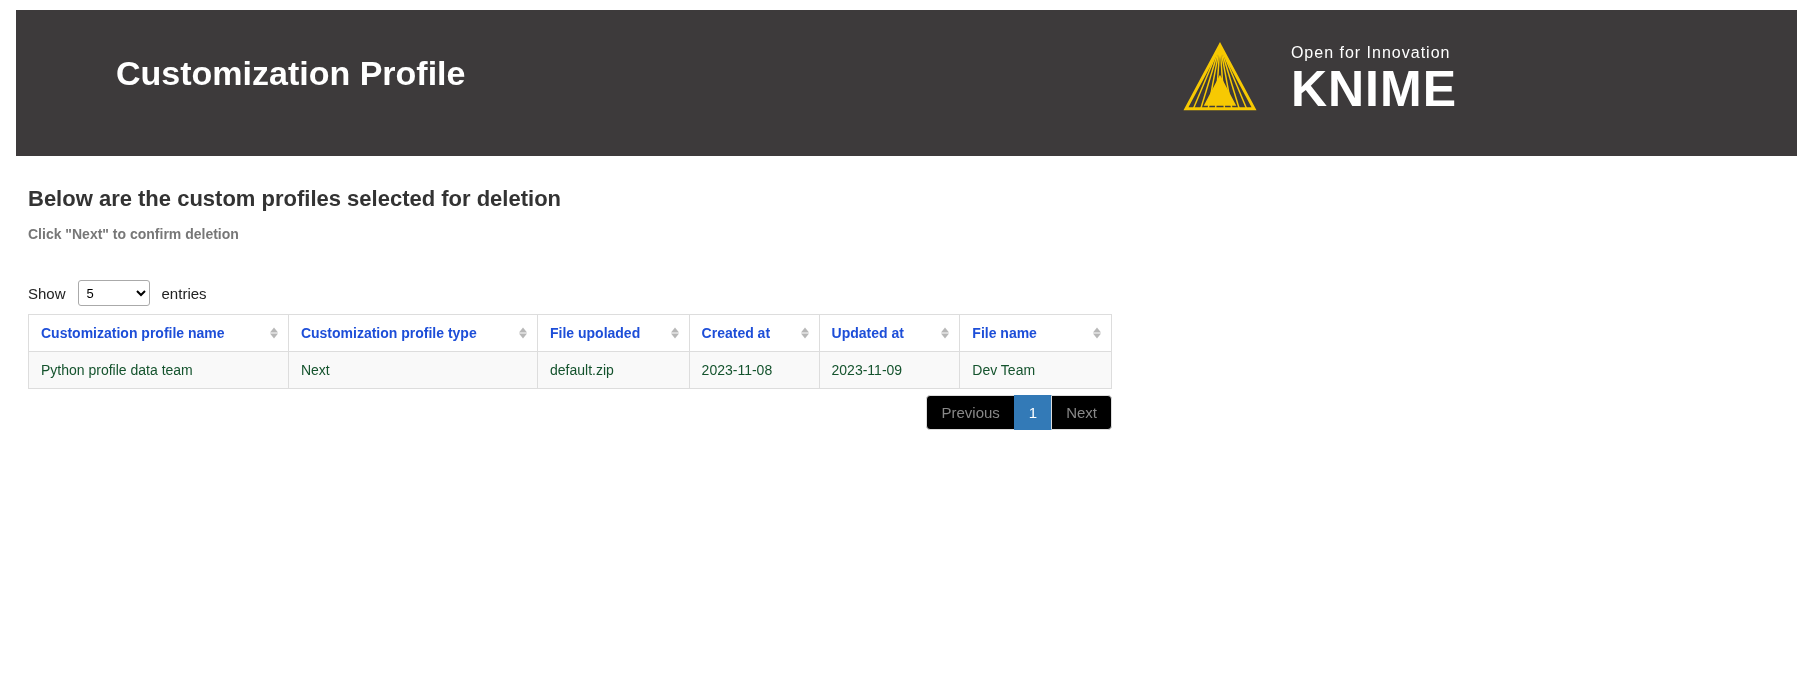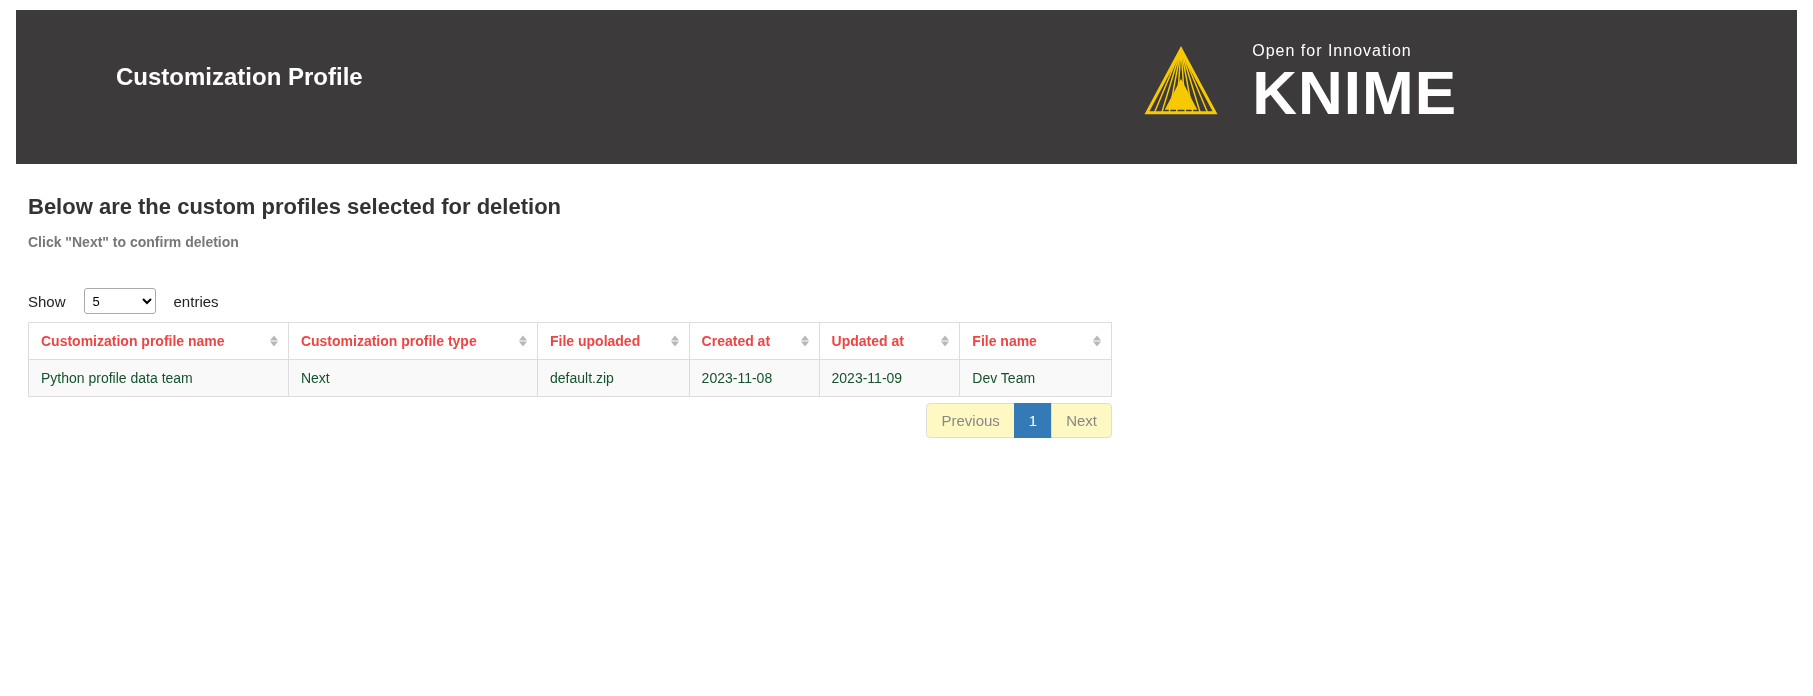--- a/index.html
+++ b/index.html
@@ -14,21 +14,21 @@
     padding: 32px 80px 40px 100px;
     display: flex;
     align-items: center;
     justify-content: space-between;
     margin: 10px 16px 0 16px;
   }
   .header-left {}
   .title {
     color: #fff;
     font-weight: 700;
-    font-size: 24px;
+    font-size: 34px;
     margin-bottom: 12px;
   }
   .subtitle {
     color: #fff;
     font-style: italic;
     font-weight: 700;
     font-size: 24px;
   }
   .logo-wrap {
     display: flex;
@@ -40,21 +40,21 @@
     display: flex;
     flex-direction: column;
     color: #fff;
   }
   .logo-tagline {
     font-size: 16px;
     letter-spacing: 1px;
     margin-bottom: 2px;
   }
   .logo-name {
-    font-size: 62px;
+    font-size: 50px;
     font-weight: 700;
     letter-spacing: 1px;
     line-height: 1;
   }
   .content {
     padding: 30px 28px;
     width: 1140px;
   }
   .heading {
     font-size: 22px;
@@ -67,21 +67,21 @@
     font-weight: 700;
     color: #777;
     margin-bottom: 38px;
   }
   .length-row {
     font-size: 15px;
     color: #222;
     margin-bottom: 8px;
     display: flex;
     align-items: center;
-    gap: 18px;
+    gap: 12px;
   }
   .length-row select {
     height: 26px;
     width: 72px;
     border: 1px solid #aaa;
     border-radius: 3px;
     padding: 0 4px;
     font-size: 13px;
     background: #fff;
   }
@@ -92,21 +92,21 @@
   }
   th, td {
     border: 1px solid #ddd;
     padding: 10px 12px;
     text-align: left;
     vertical-align: middle;
   }
   th {
     background: #fff;
     font-weight: 700;
-    color: #ef4444;
+    color: #1d4ed8;
     position: relative;
     cursor: pointer;
   }
   tbody tr td {
     background: #f9f9f9;
     color: #14532d;
   }
   .sort-icon {
     position: absolute;
     right: 10px;
@@ -125,21 +125,21 @@
   }
   .sort-icon .tri-up { border-bottom: 5px solid #333; }
   .sort-icon .tri-down { border-top: 5px solid #333; }
   .pager {
     display: flex;
     justify-content: flex-end;
     margin-top: 6px;
   }
   .pager-btn {
     border: 1px solid #ddd;
-    background: #fef9c3;
+    background: #000000;
     color: #555;
     padding: 8px 14px;
     font-size: 15px;
     cursor: pointer;
     margin-left: -1px;
   }
   .pager-btn:first-child { border-radius: 4px 0 0 4px; }
   .pager-btn:last-child  { border-radius: 0 4px 4px 0; }
   .pager-btn.active {
     background: #337ab7;

